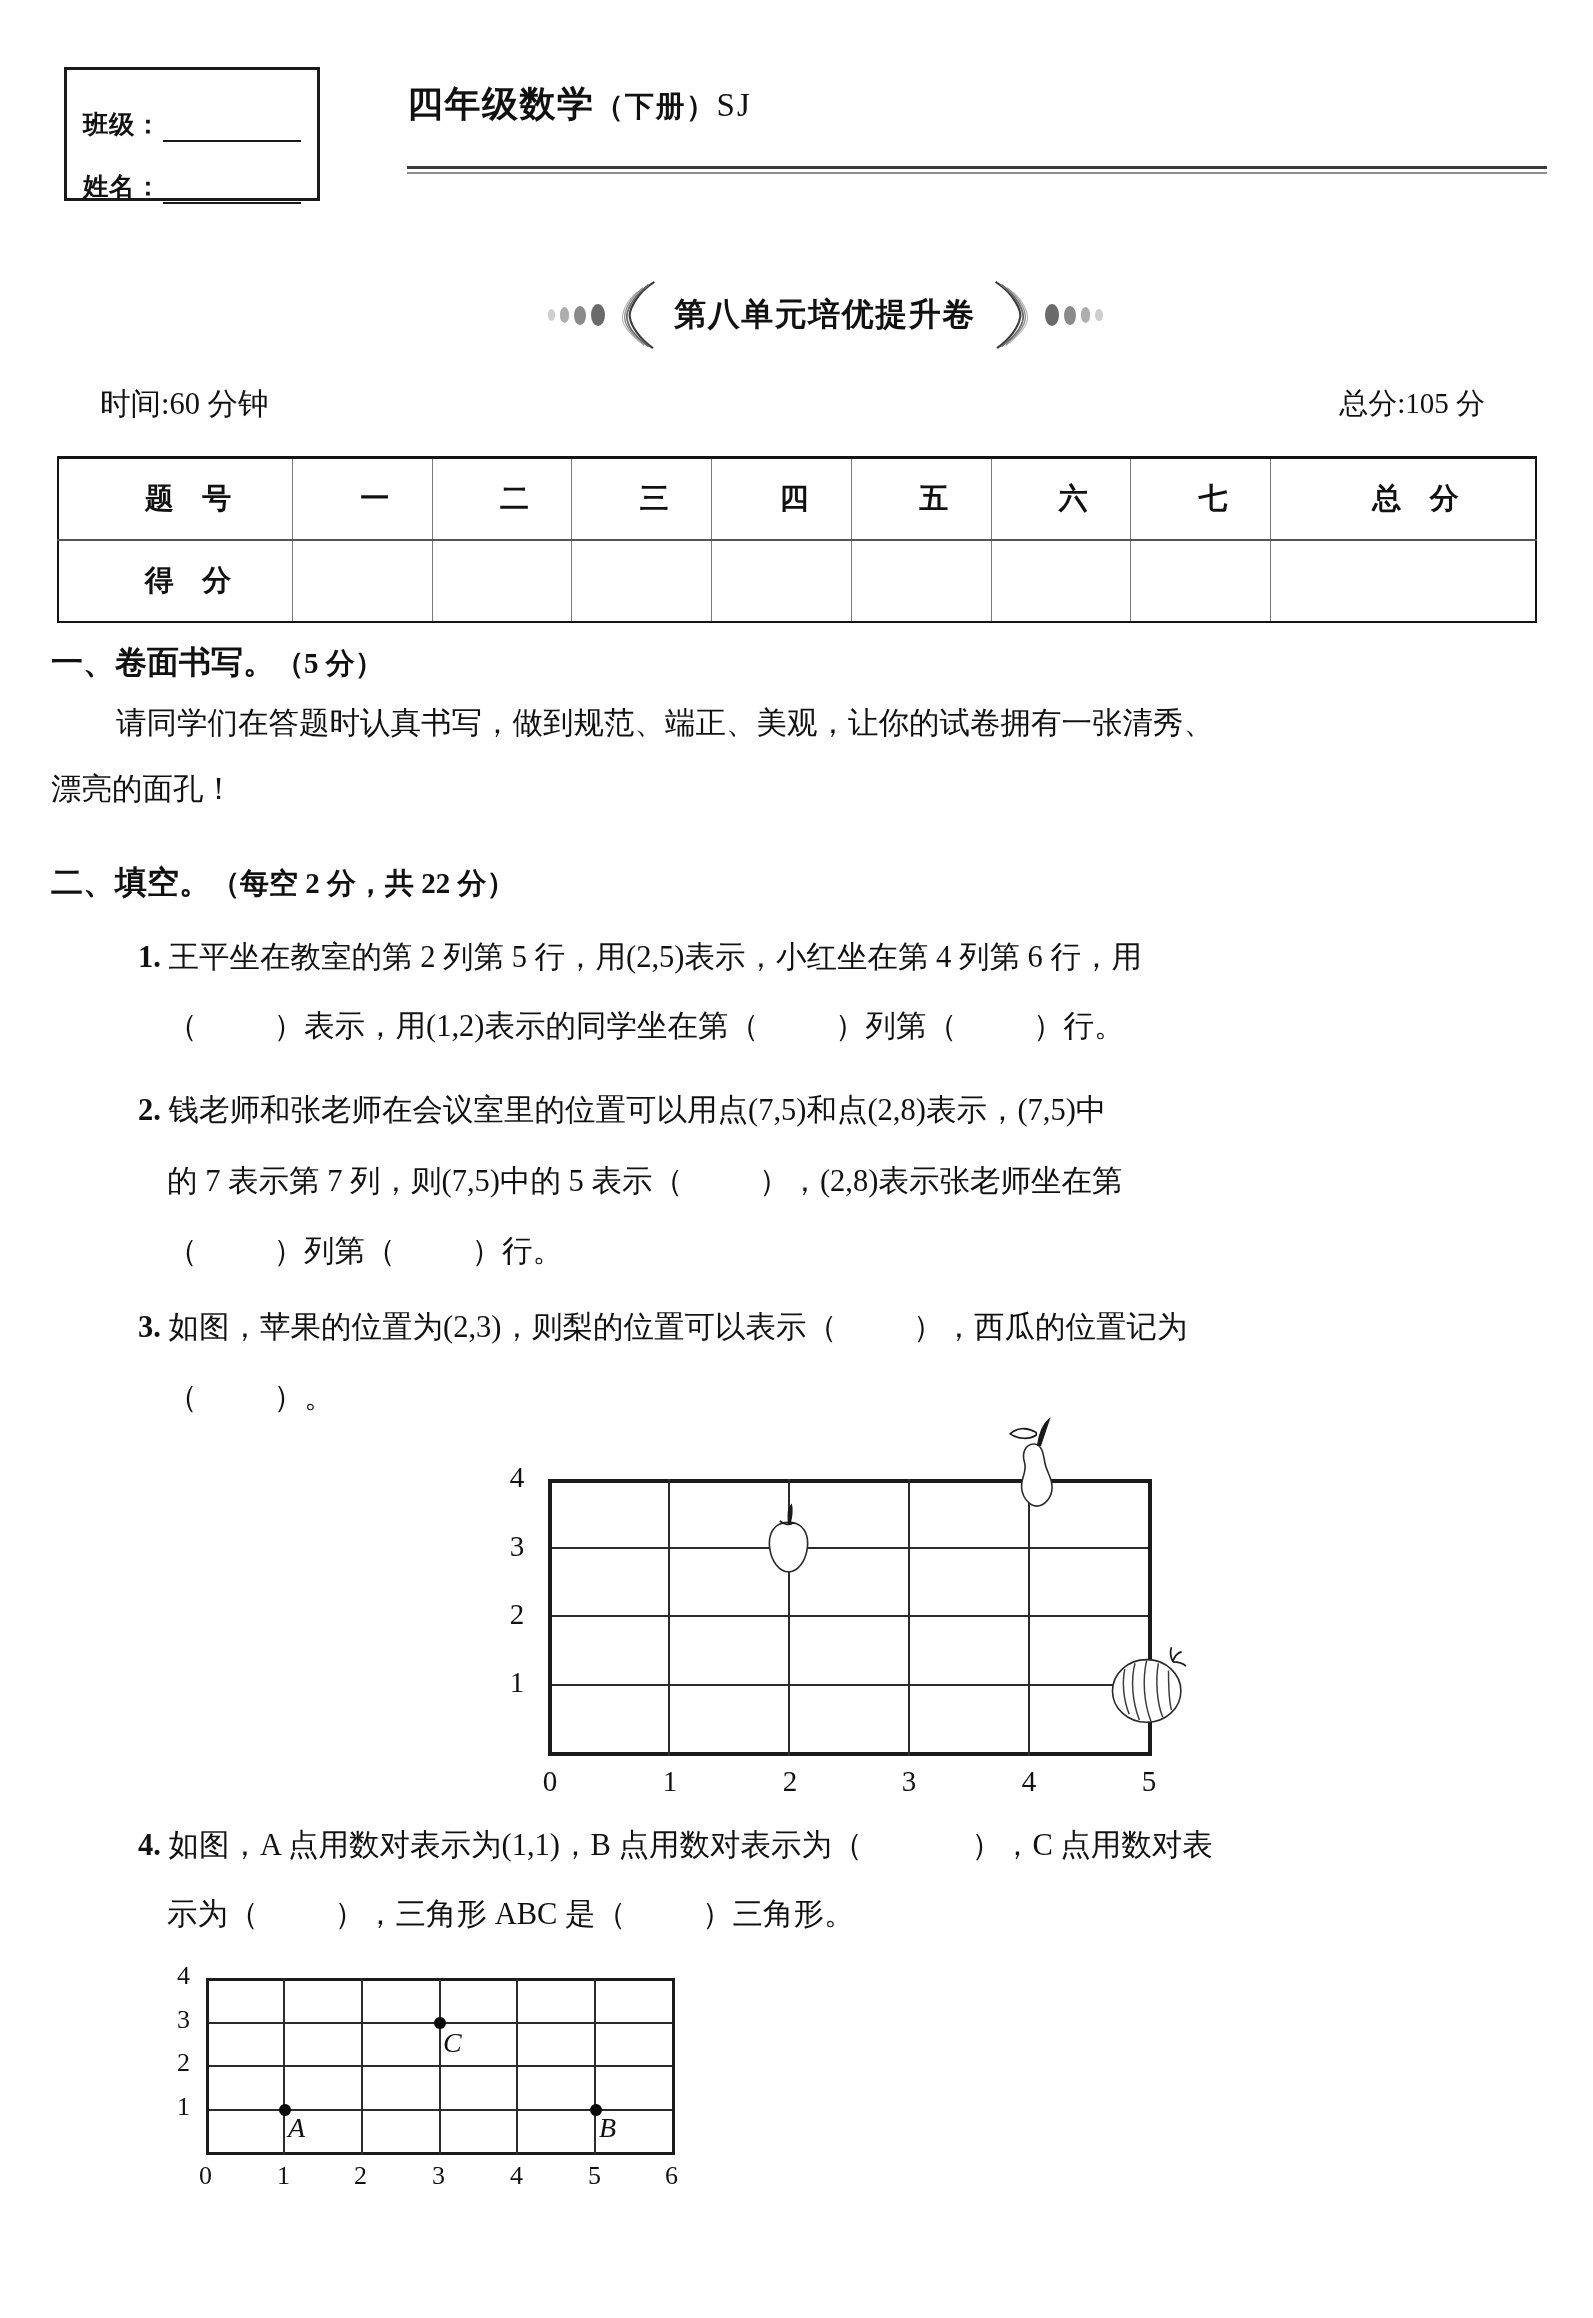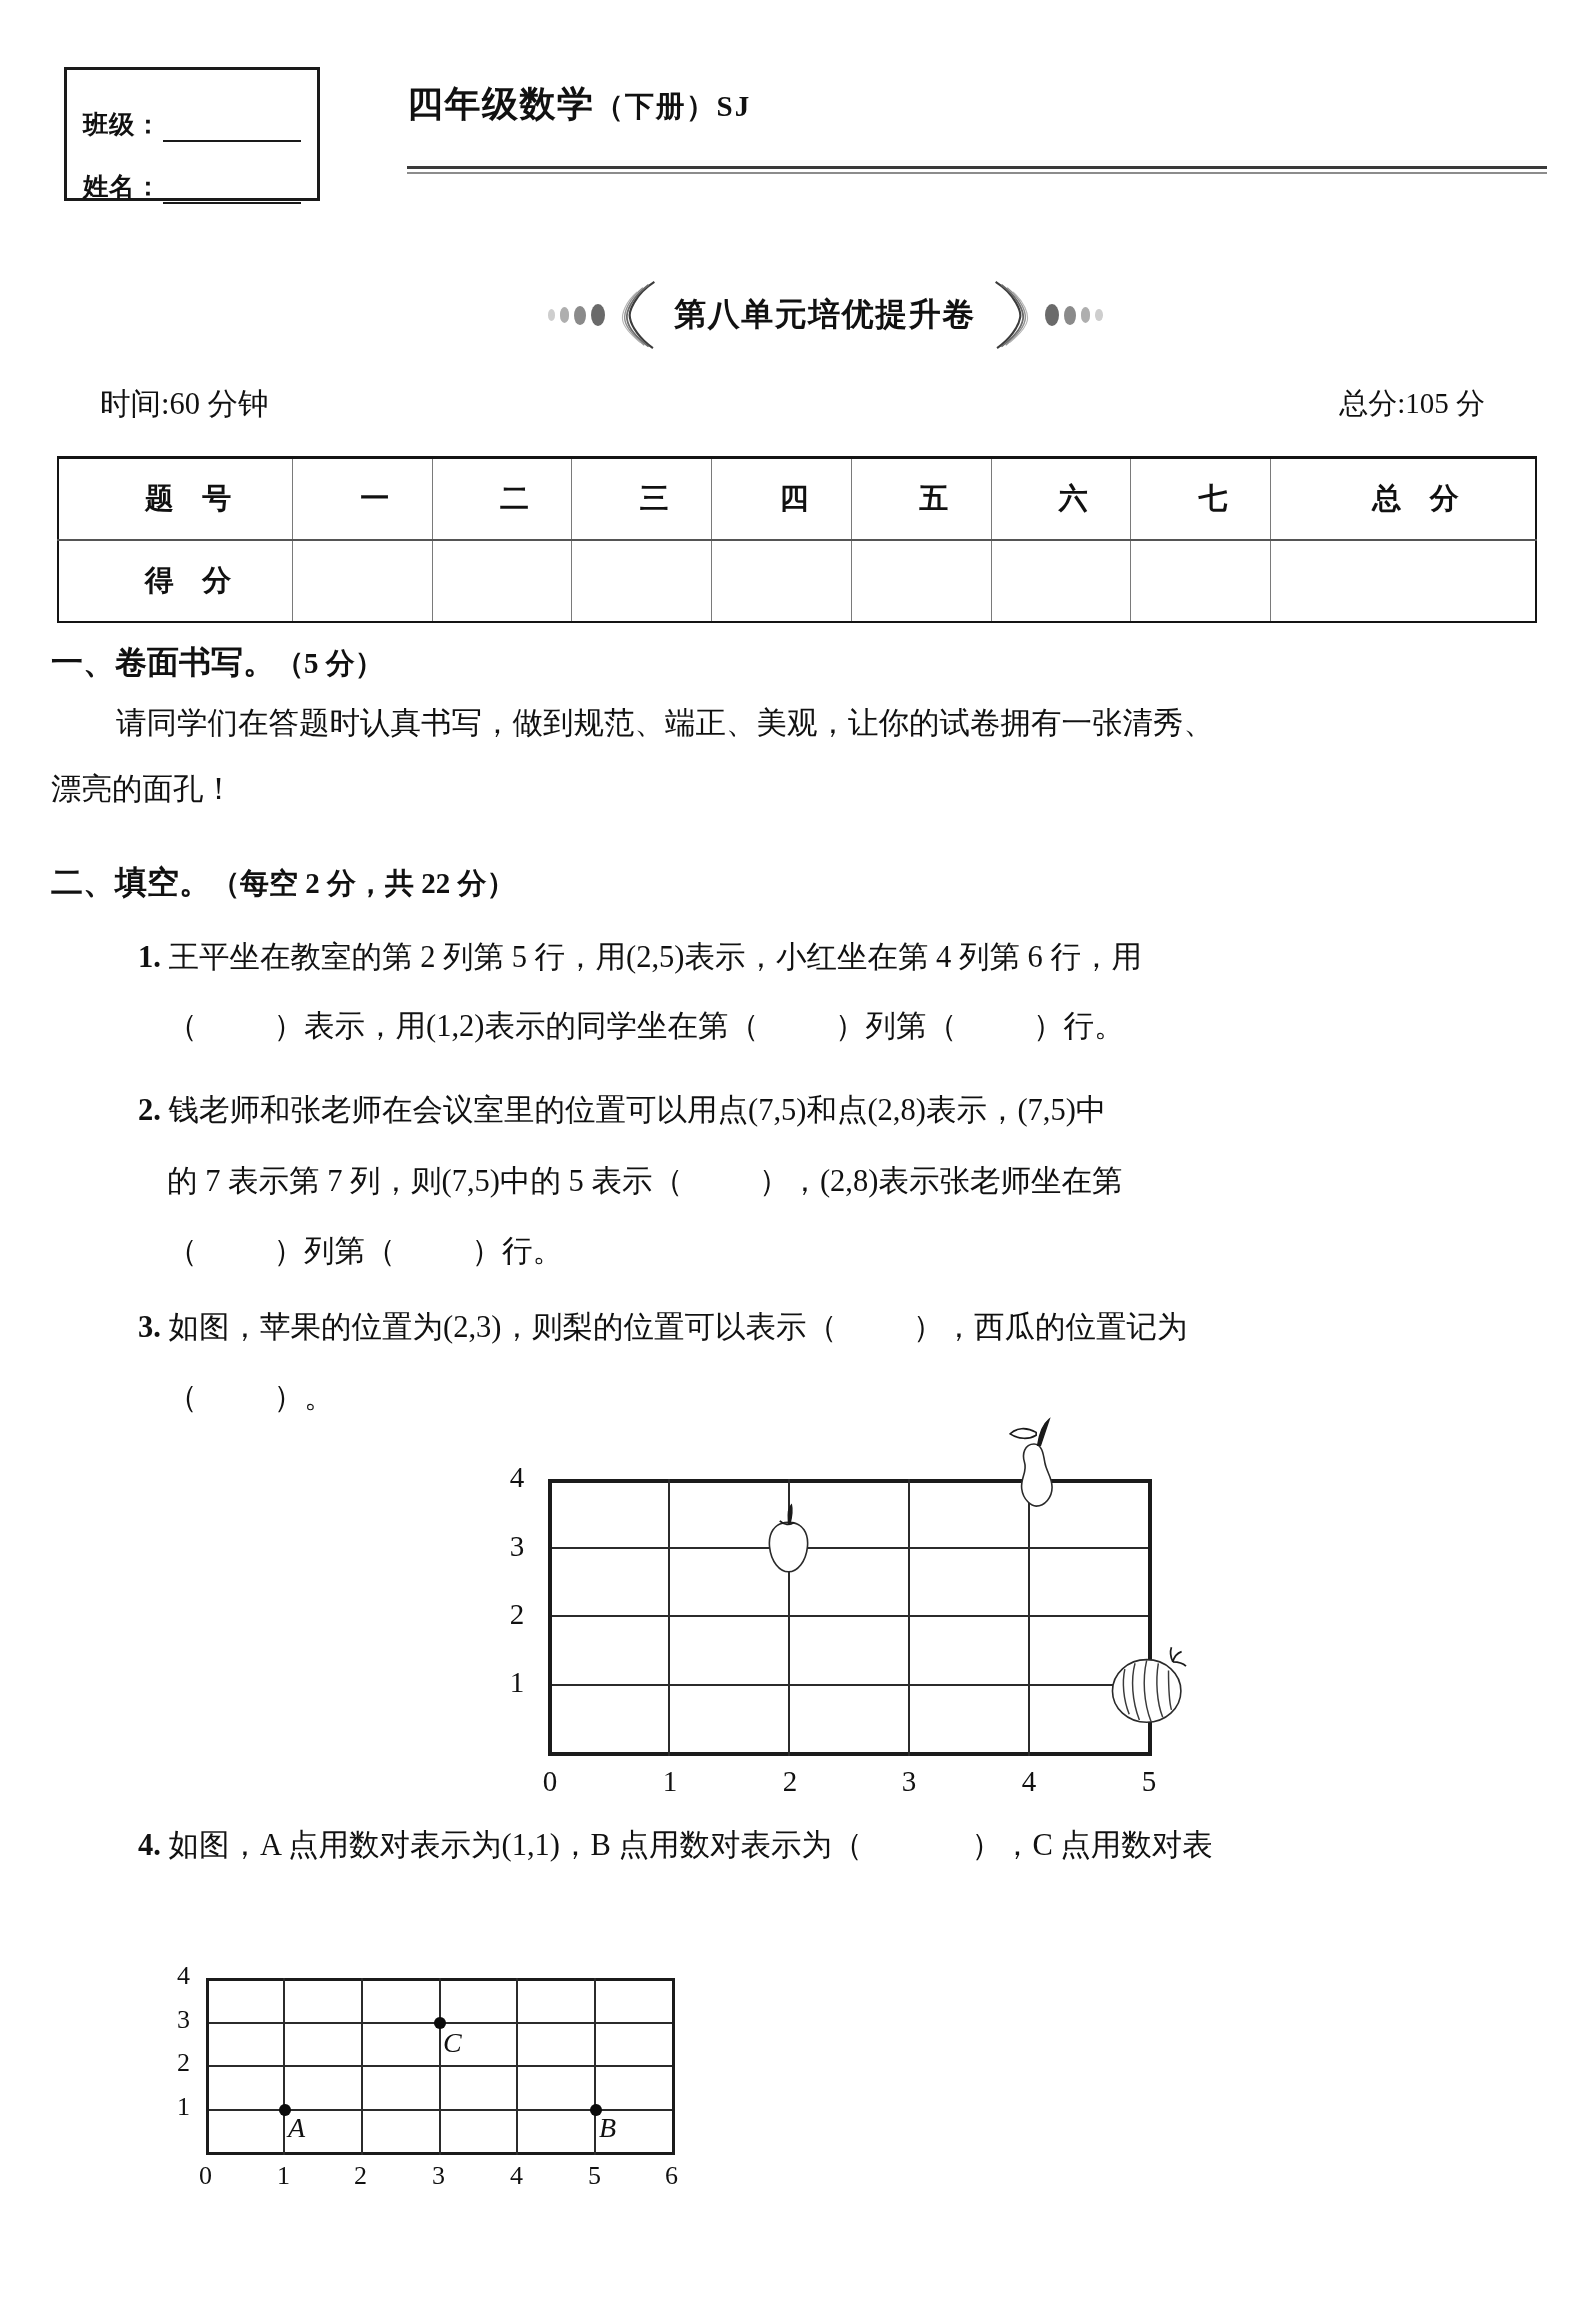--- a/index.html
+++ b/index.html
@@ -25,21 +25,21 @@
     font-weight:bold;font-size:25.4px;letter-spacing:0.7px;white-space:nowrap;
   }
   .id-line{flex:1;border-bottom:2.2px solid #1a1a1a;height:22px;margin-left:1.5px;}
 
   .main-title{
     position:absolute;left:407px;top:80px;width:799px;
     font-family:"Liberation Sans","DejaVu Sans",sans-serif;
     font-weight:bold;font-size:36px;letter-spacing:1.5px;white-space:nowrap;
   }
   .title-sub{font-size:29px;font-weight:bold;}
-  .title-code{font-family:"Liberation Serif",serif;font-weight:bold;font-size:29px;letter-spacing:2.2px;}
+  .title-code{font-family:"Liberation Serif",serif;font-weight:normal;font-size:33px;letter-spacing:2.2px;}
   .rule-wrap{position:absolute;left:407px;top:166px;width:1140px;}
   .rule-a{height:2.9px;background:#3a3a3a;}
   .rule-b{height:2.2px;background:#8c8c8c;margin-top:2.9px;}
 
   
   .sub-band{
     position:absolute;left:0;top:280px;width:1594px;height:70px;
     display:flex;align-items:center;justify-content:center;gap:11.6px;padding-left:28px;
   }
   .dots{display:flex;align-items:center;gap:5.1px;}
@@ -269,20 +269,23 @@
       <path d="M76 32 C72 56 74 86 82 106" fill="none" stroke="#3a3a3a" stroke-width="2"></path>
       <path d="M90 42 C90 62 90 82 94 96" fill="none" stroke="#3a3a3a" stroke-width="2"></path>
       <path d="M96 30 C98 22 102 18 108 16 M96 30 C92 22 92 16 94 10 M96 30 C104 30 110 32 114 36" fill="none" stroke="#1a1a1a" stroke-width="2.4"></path>
     </svg>
   </div>
 
   <div class="qline" style="left:138px;top:1825px;">
     <span class="qnum">4.</span>
     <span>如图，A 点用数对表示为(1,1)，B 点用数对表示为（</span><span class="blank-lg"></span><span>），C 点用数对表</span>
   </div>
+  <div class="qline" style="left:167px;top:1894px;">
+    <span>示为（</span><span class="blank"></span><span>），三角形 ABC 是（</span><span class="blank"></span><span>）三角形。</span>
+  </div>
 
   <div class="grid-wrap" style="left:0;top:0;">
     <div class="ax-lbl" style="left:169px;top:1961px;width:29px;font-size:26px;">4</div>
     <div class="ax-lbl" style="left:169px;top:2005px;width:29px;font-size:26px;">3</div>
     <div class="ax-lbl" style="left:169px;top:2048px;width:29px;font-size:26px;">2</div>
     <div class="ax-lbl" style="left:169px;top:2092px;width:29px;font-size:26px;">1</div>
 
     <div class="gl-h gl-edge" style="left:206px;top:1978px;width:469px;height:2.9px;"></div>
     <div class="gl-h" style="left:206px;top:2022px;width:469px;"></div>
     <div class="gl-h" style="left:206px;top:2065px;width:469px;"></div>

